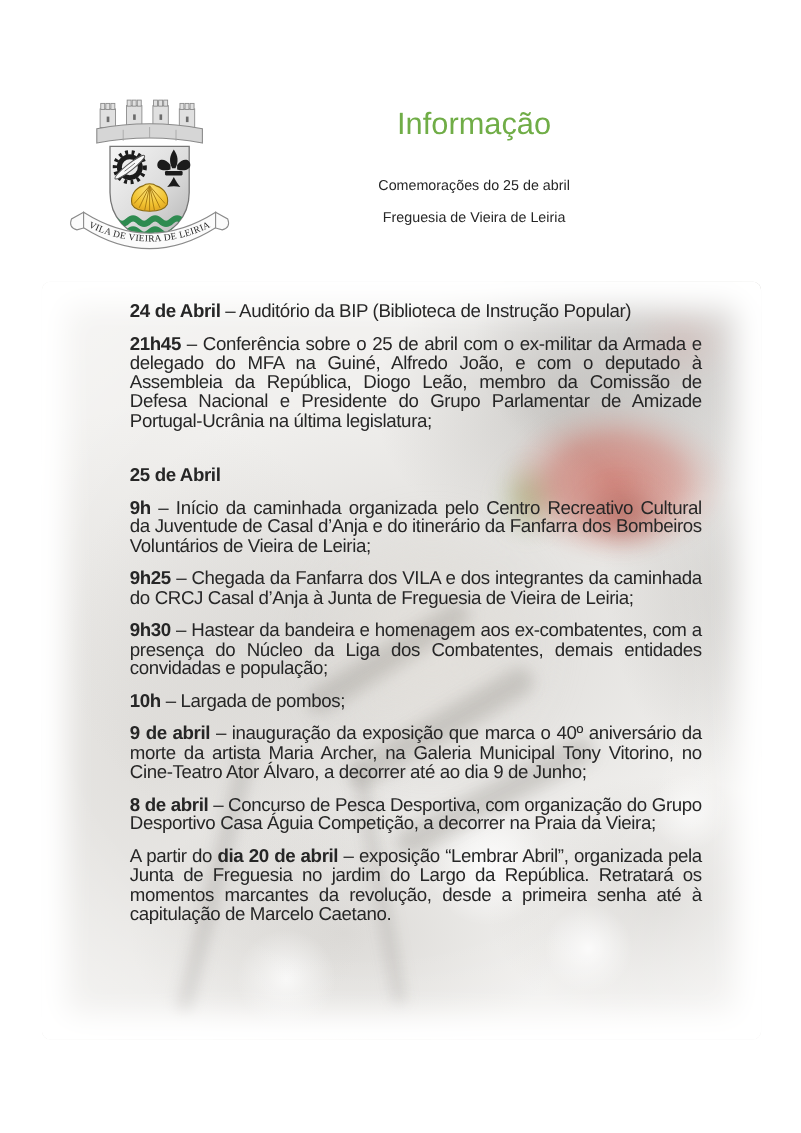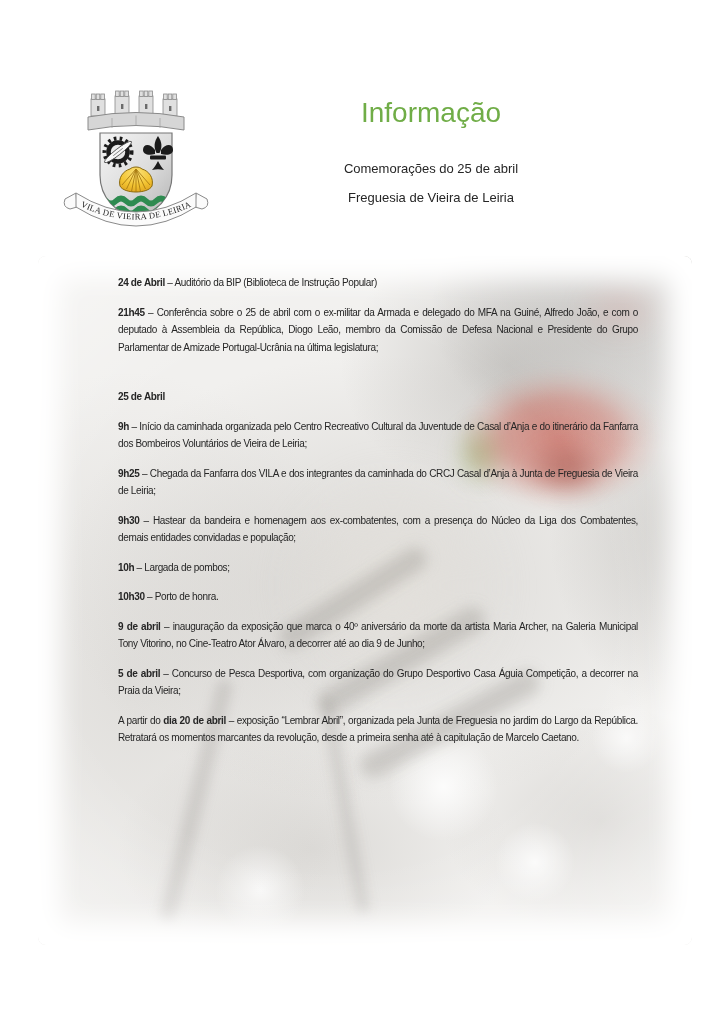--- a/index.html
+++ b/index.html
@@ -71,21 +71,21 @@
   .stem-2{left:300px;top:440px;width:14px;height:220px;transform:rotate(-10deg);background:rgba(120,116,110,.18);}
   #photo::after{
     content:"";position:absolute;inset:0;border-radius:8px;
     box-shadow:inset 0 0 26px 22px #ffffff;
     background:radial-gradient(ellipse at 45% 50%, rgba(255,255,255,0) 55%, rgba(255,255,255,.5) 96%);
   }
   
   #doc-body{
     position:absolute;left:118px;top:274px;width:520px;z-index:2;
     color:var(--body-text);
-    font-size:10px;line-height:17.5px;letter-spacing:-0.35px;
+    font-size:17px;line-height:17.5px;letter-spacing:-0.35px;
     text-align:justify;
   }
   #doc-body p{margin:0 0 12px 0;}
   #doc-body p.gap{margin-top:32px;}
   #doc-body span.b{font-weight:700;}
   
   .c-stone{fill:var(--crest-stone);stroke:var(--crest-outline);stroke-width:1;}
   .c-tower{fill:var(--crest-tower);stroke:var(--crest-outline);stroke-width:0.8;}
   .c-shield{stroke:#777;stroke-width:1.2;}
   .c-charge{fill:var(--crest-charge);}
@@ -207,19 +207,18 @@
   </div>
 
   <div id="doc-body">
       <p><span class="b">24 de Abril</span><span> – Auditório da BIP (Biblioteca de Instrução Popular)</span></p>
       <p><span class="b">21h45</span><span> – Conferência sobre o 25 de abril com o ex-militar da Armada e delegado do MFA na Guiné, Alfredo João, e com o deputado à Assembleia da República, Diogo Leão, membro da Comissão de Defesa Nacional e Presidente do Grupo Parlamentar de Amizade Portugal-Ucrânia na última legislatura;</span></p>
       <p class="gap"><span class="b">25 de Abril</span></p>
       <p><span class="b">9h</span><span> – Início da caminhada organizada pelo Centro Recreativo Cultural da Juventude de Casal d’Anja e do itinerário da Fanfarra dos Bombeiros Voluntários de Vieira de Leiria;</span></p>
       <p><span class="b">9h25</span><span> – Chegada da Fanfarra dos VILA e dos integrantes da caminhada do CRCJ Casal d’Anja à Junta de Freguesia de Vieira de Leiria;</span></p>
       <p><span class="b">9h30</span><span> – Hastear da bandeira e homenagem aos ex-combatentes, com a presença do Núcleo da Liga dos Combatentes, demais entidades convidadas e população;</span></p>
       <p><span class="b">10h</span><span> – Largada de pombos;</span></p>
-      <p><span class="b">10h30</span><span> – Porto de honra.</span></p>
       <p><span class="b">9 de abril</span><span> – inauguração da exposição que marca o 40º aniversário da morte da artista Maria Archer, na Galeria Municipal Tony Vitorino, no Cine-Teatro Ator Álvaro, a decorrer até ao dia 9 de Junho;</span></p>
-      <p><span class="b">5 de abril</span><span> – Concurso de Pesca Desportiva, com organização do Grupo Desportivo Casa Águia Competição, a decorrer na Praia da Vieira;</span></p>
+      <p><span class="b">8 de abril</span><span> – Concurso de Pesca Desportiva, com organização do Grupo Desportivo Casa Águia Competição, a decorrer na Praia da Vieira;</span></p>
       <p><span>A partir do </span><span class="b">dia 20 de abril</span><span> – exposição “Lembrar Abril”, organizada pela Junta de Freguesia no jardim do Largo da República. Retratará os momentos marcantes da revolução, desde a primeira senha até à capitulação de Marcelo Caetano.</span></p>
     </div>
 
 </div>
 
 </body></html>

